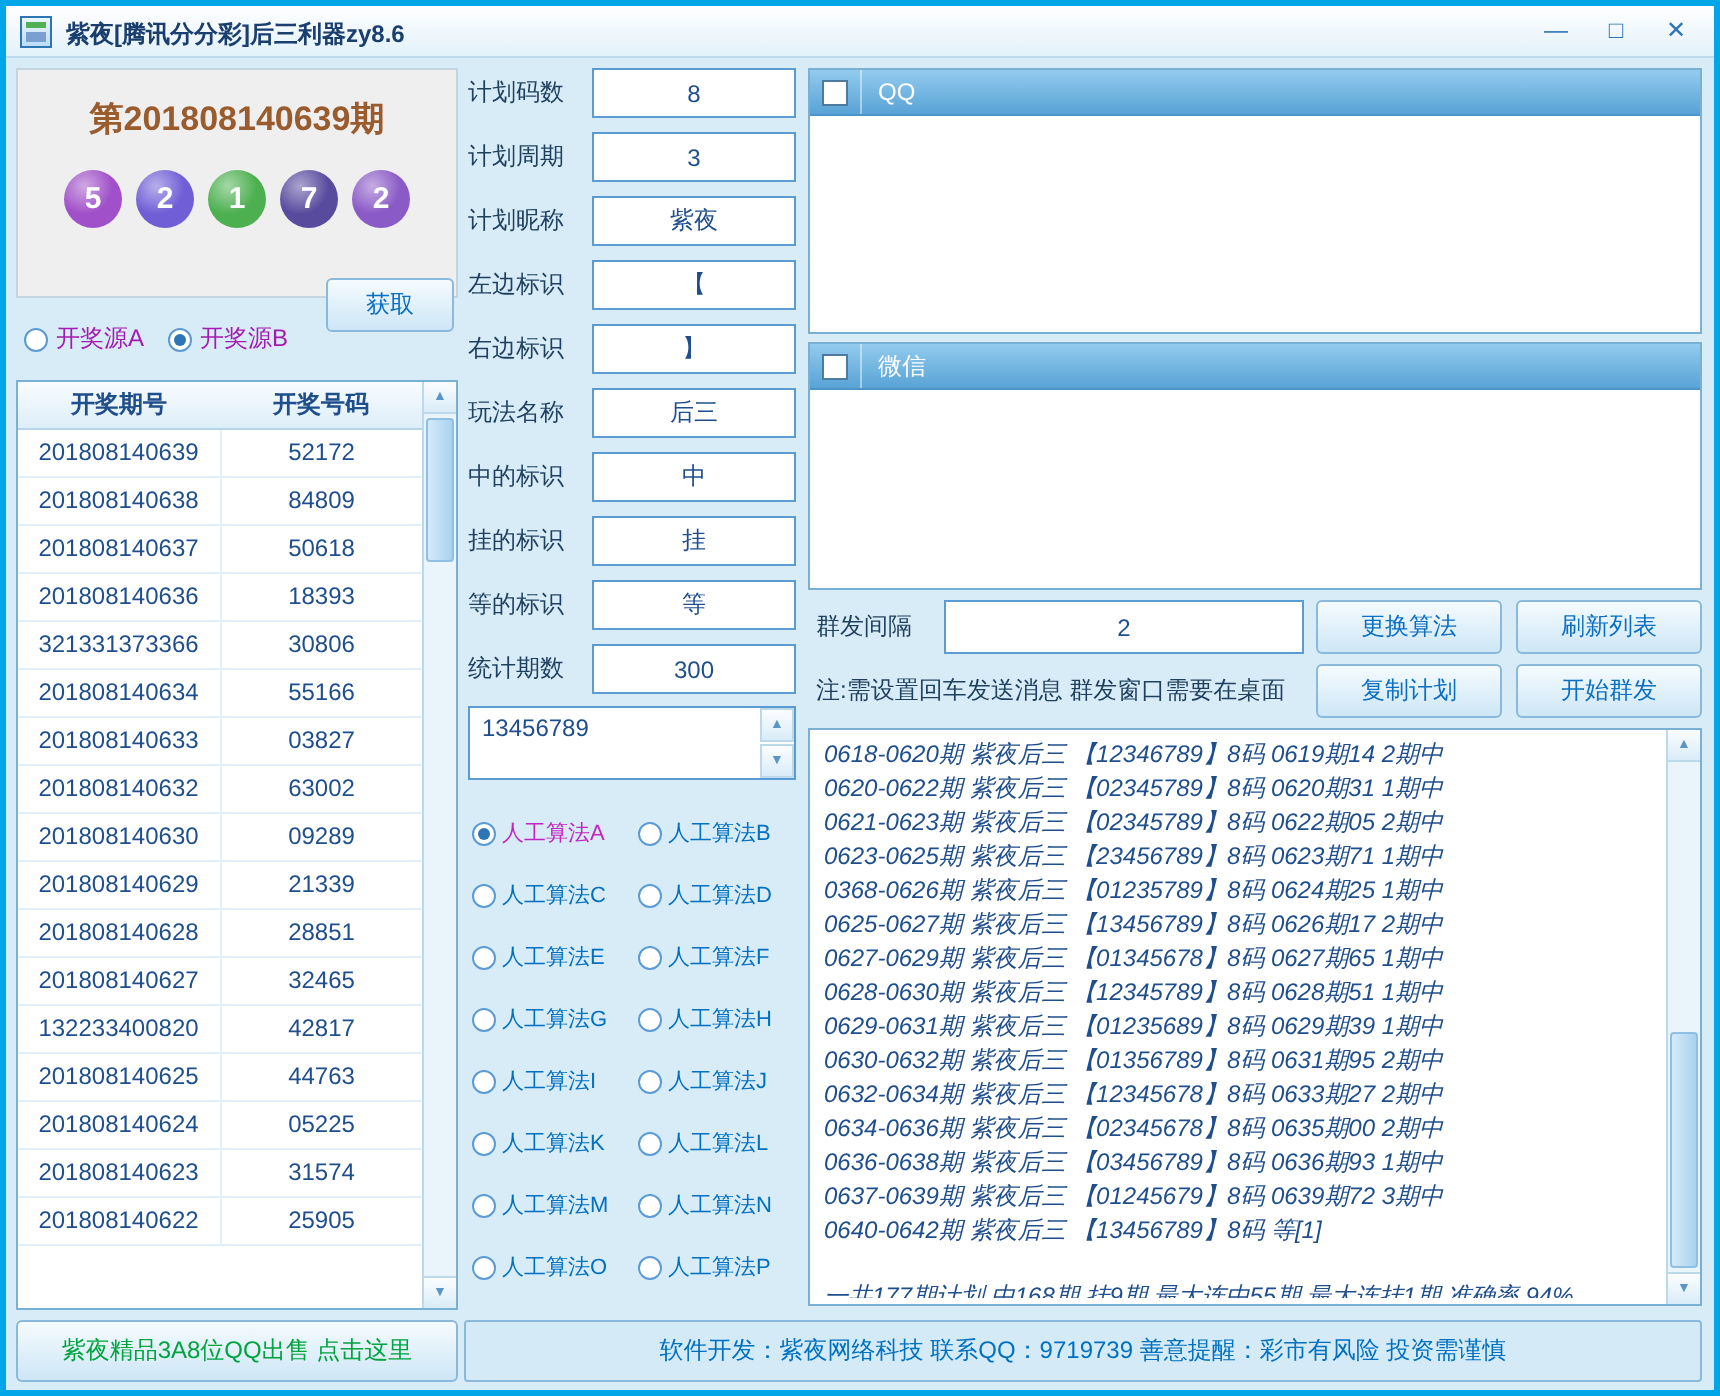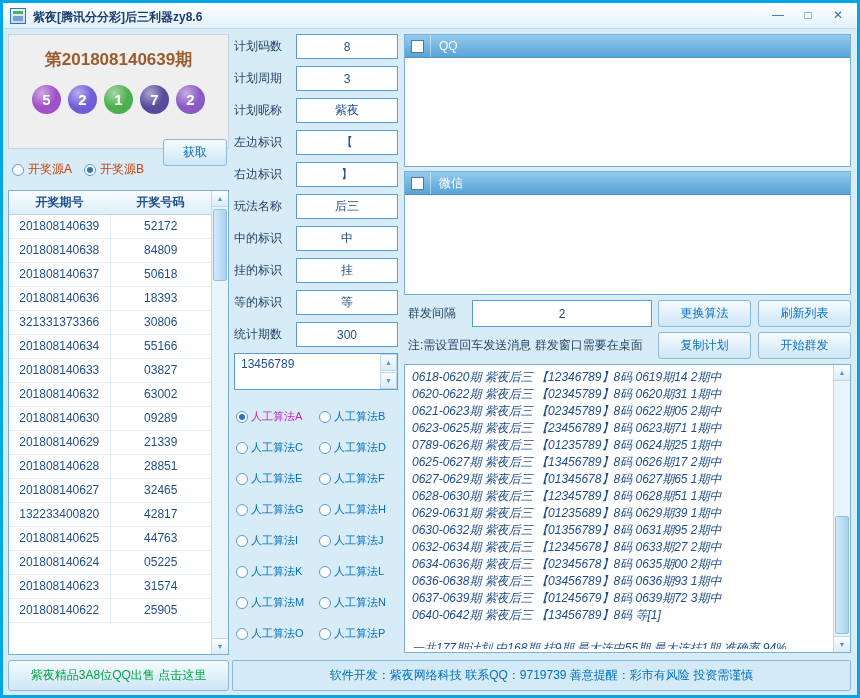--- a/index.html
+++ b/index.html
@@ -17,21 +17,21 @@
   #title-icon::after  { content:""; position:absolute; left:2px; top:7px; width:10px; height:5px; background:#7a9fd0; }
   #title-text { position:absolute; left:30px; top:6px; font-size:12px; font-weight:bold; color:#1a3e6e; }
   .winbtn { position:absolute; top:3px; width:26px; height:20px; text-align:center; line-height:19px;
             color:#2e75b6; font-size:12px; cursor:pointer; }
   #btn-min { right:66px; } #btn-max { right:36px; } #btn-close { right:6px; }
 
   
   .btn { position:absolute; background:linear-gradient(#f5fbfe,#cde6f6); border:1px solid #8ab9dc;
          border-radius:3px; color:#0b6fc2; font-size:12px; text-align:center; cursor:pointer; }
   .panel-box { position:absolute; background:#fff; border:1px solid #7ab0d4; }
-  .radio-item { display:inline-flex; align-items:center; gap:4px; font-size:12px; color:#c2410c; cursor:pointer; }
+  .radio-item { display:inline-flex; align-items:center; gap:4px; font-size:12px; color:#a21caf; cursor:pointer; }
   .radio-circle { width:12px; height:12px; border-radius:50%; border:1px solid #5b9bd5; background:#fff;
                   position:relative; flex:none; }
   .radio-circle.checked::after { content:""; position:absolute; left:2px; top:2px; width:6px; height:6px;
                   border-radius:50%; background:#2e75b6; }
   .vscroll { position:absolute; right:0; top:0; bottom:0; width:17px; background:#e9f4fb; border-left:1px solid #bcd9ec; }
   .vs-btn { position:absolute; left:0; right:0; height:16px; background:linear-gradient(#fbfdff,#d9ecf8);
             color:#5a94c8; font-size:7px; text-align:center; line-height:15px; cursor:pointer; }
   .vs-btn.up { top:0; border-bottom:1px solid #bcd9ec; }
   .vs-btn.down { bottom:0; border-top:1px solid #bcd9ec; }
   .vs-thumb { position:absolute; left:1px; right:1px; background:linear-gradient(90deg,#d4eaf9,#a9d2ef);
@@ -367,21 +367,21 @@
   <div id="note-text">注:需设置回车发送消息 群发窗口需要在桌面</div>
   <div class="btn" id="btn-copy">复制计划</div>
   <div class="btn" id="btn-start">开始群发</div>
 
   <div class="panel-box" id="plan-box">
     <div id="plan-content">
       <div class="plan-line">0618-0620期 紫夜后三 【12346789】8码 0619期14 2期中</div>
       <div class="plan-line">0620-0622期 紫夜后三 【02345789】8码 0620期31 1期中</div>
       <div class="plan-line">0621-0623期 紫夜后三 【02345789】8码 0622期05 2期中</div>
       <div class="plan-line">0623-0625期 紫夜后三 【23456789】8码 0623期71 1期中</div>
-      <div class="plan-line">0789-0626期 紫夜后三 【01235789】8码 0624期25 1期中</div>
+      <div class="plan-line">0368-0626期 紫夜后三 【01235789】8码 0624期25 1期中</div>
       <div class="plan-line">0625-0627期 紫夜后三 【13456789】8码 0626期17 2期中</div>
       <div class="plan-line">0627-0629期 紫夜后三 【01345678】8码 0627期65 1期中</div>
       <div class="plan-line">0628-0630期 紫夜后三 【12345789】8码 0628期51 1期中</div>
       <div class="plan-line">0629-0631期 紫夜后三 【01235689】8码 0629期39 1期中</div>
       <div class="plan-line">0630-0632期 紫夜后三 【01356789】8码 0631期95 2期中</div>
       <div class="plan-line">0632-0634期 紫夜后三 【12345678】8码 0633期27 2期中</div>
       <div class="plan-line">0634-0636期 紫夜后三 【02345678】8码 0635期00 2期中</div>
       <div class="plan-line">0636-0638期 紫夜后三 【03456789】8码 0636期93 1期中</div>
       <div class="plan-line">0637-0639期 紫夜后三 【01245679】8码 0639期72 3期中</div>
       <div class="plan-line">0640-0642期 紫夜后三 【13456789】8码 等[1]</div>

